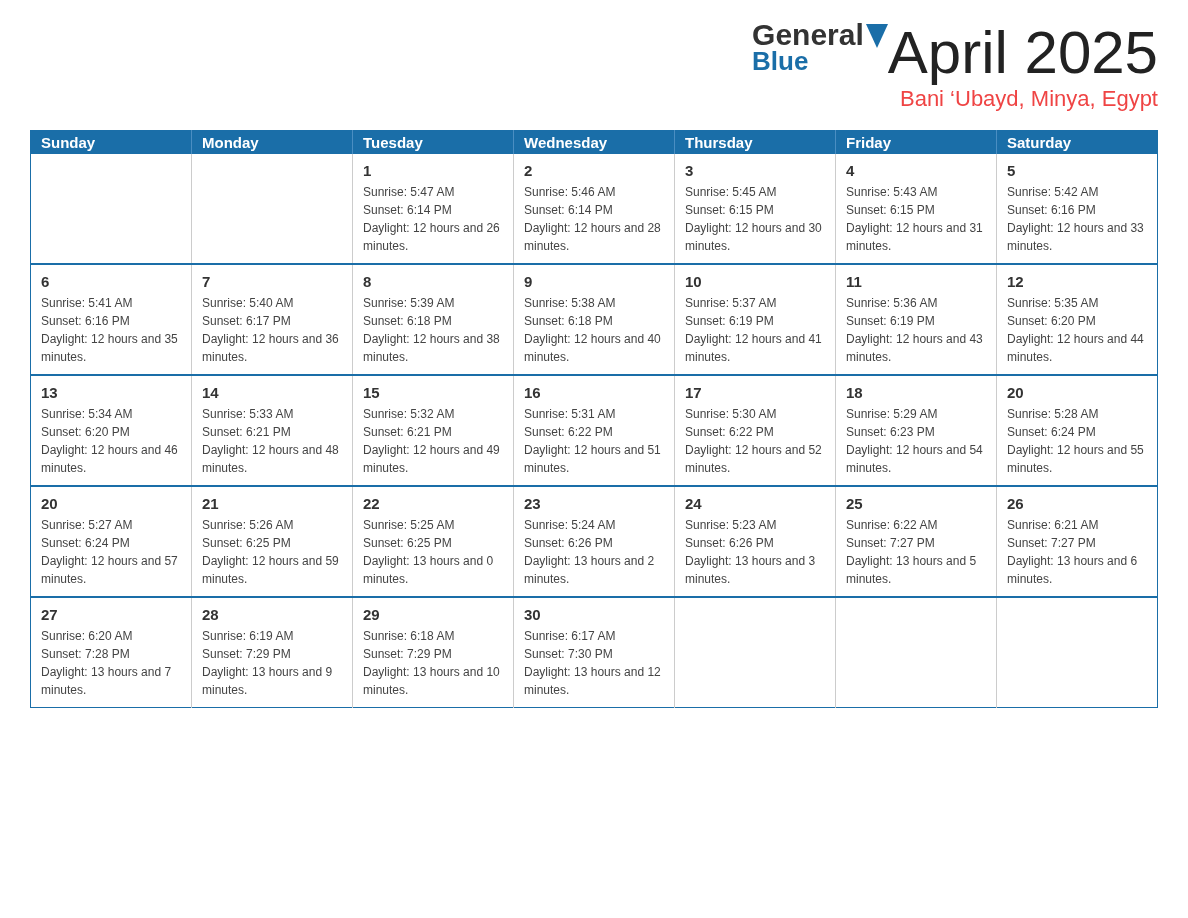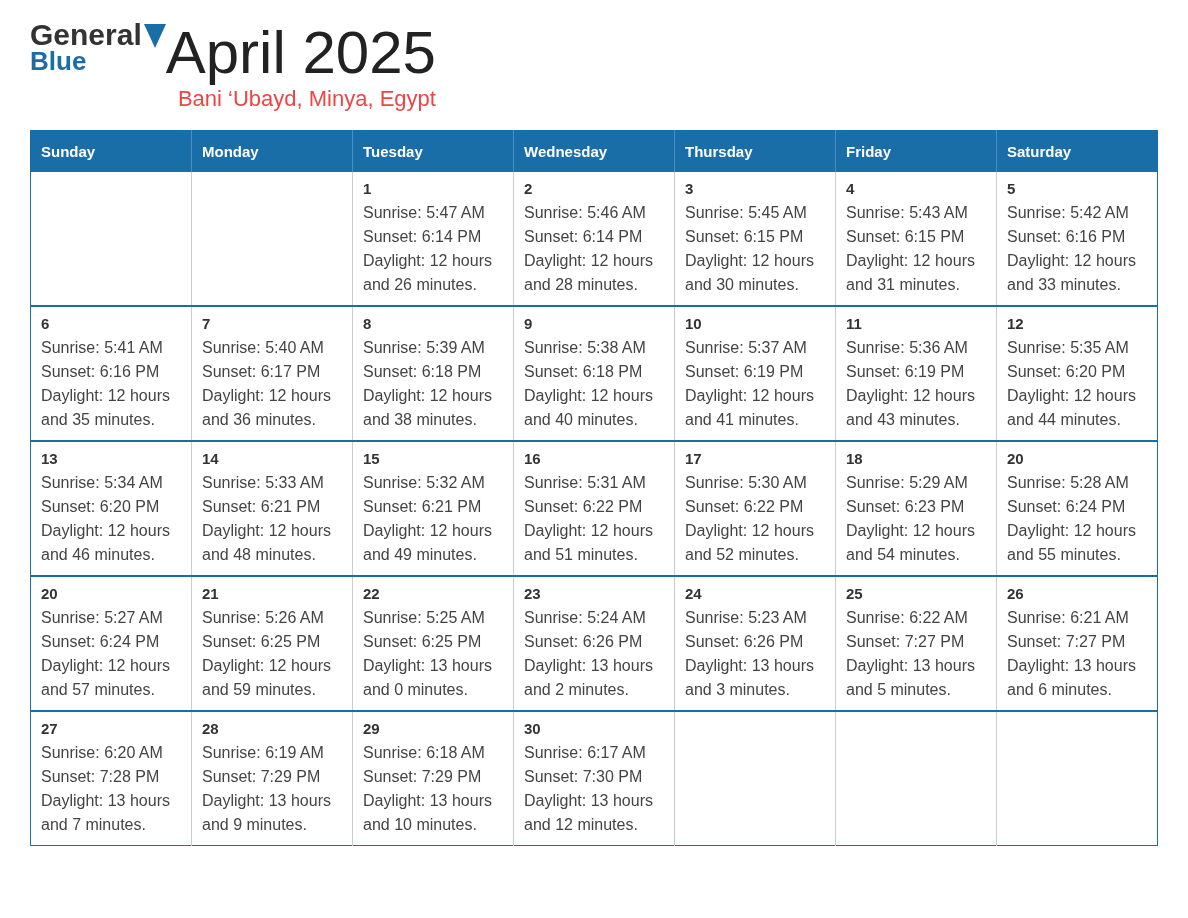--- a/index.html
+++ b/index.html
@@ -6,21 +6,21 @@
     body {
       font-family: Arial, sans-serif;
       background: #fff;
       color: #333;
       width: 1188px;
       min-height: 918px;
       padding: 20px 30px;
     }
     .header {
       display: flex;
-      justify-content: flex-start;
+      justify-content: flex-end;
       align-items: flex-start;
       margin-bottom: 18px;
     }
     .logo {
       display: flex;
       flex-direction: column;
       align-items: flex-start;
     }
     .title-block {
       text-align: right;
@@ -39,21 +39,21 @@
     .calendar {
       width: 100%;
       border-collapse: collapse;
       border: 1px solid #1a6ea8;
     }
     .calendar thead tr th {
       background-color: #1a6ea8;
       color: #fff;
       font-size: 15px;
       font-weight: bold;
-      padding: 12px 10px;
+      padding: 3px 10px;
       text-align: left;
       border-right: 1px solid #4a8ec2;
     }
     .calendar thead tr th:last-child {
       border-right: none;
       margin-left: 31px;
     }
     .calendar tbody tr td {
       vertical-align: top;
       padding: 8px 10px;
@@ -72,21 +72,21 @@
       margin-top: 8px;
     }
     .day-number {
       font-size: 15px;
       font-weight: bold;
       color: #333;
       display: block;
       margin-bottom: 4px;
     }
     .day-info {
-      font-size: 16px;
+      font-size: 12px;
       color: #444;
       line-height: 1.5;
     }
     .empty-cell {
       background: #fff;
     }
   </style>
 </head>
 <body>
 

